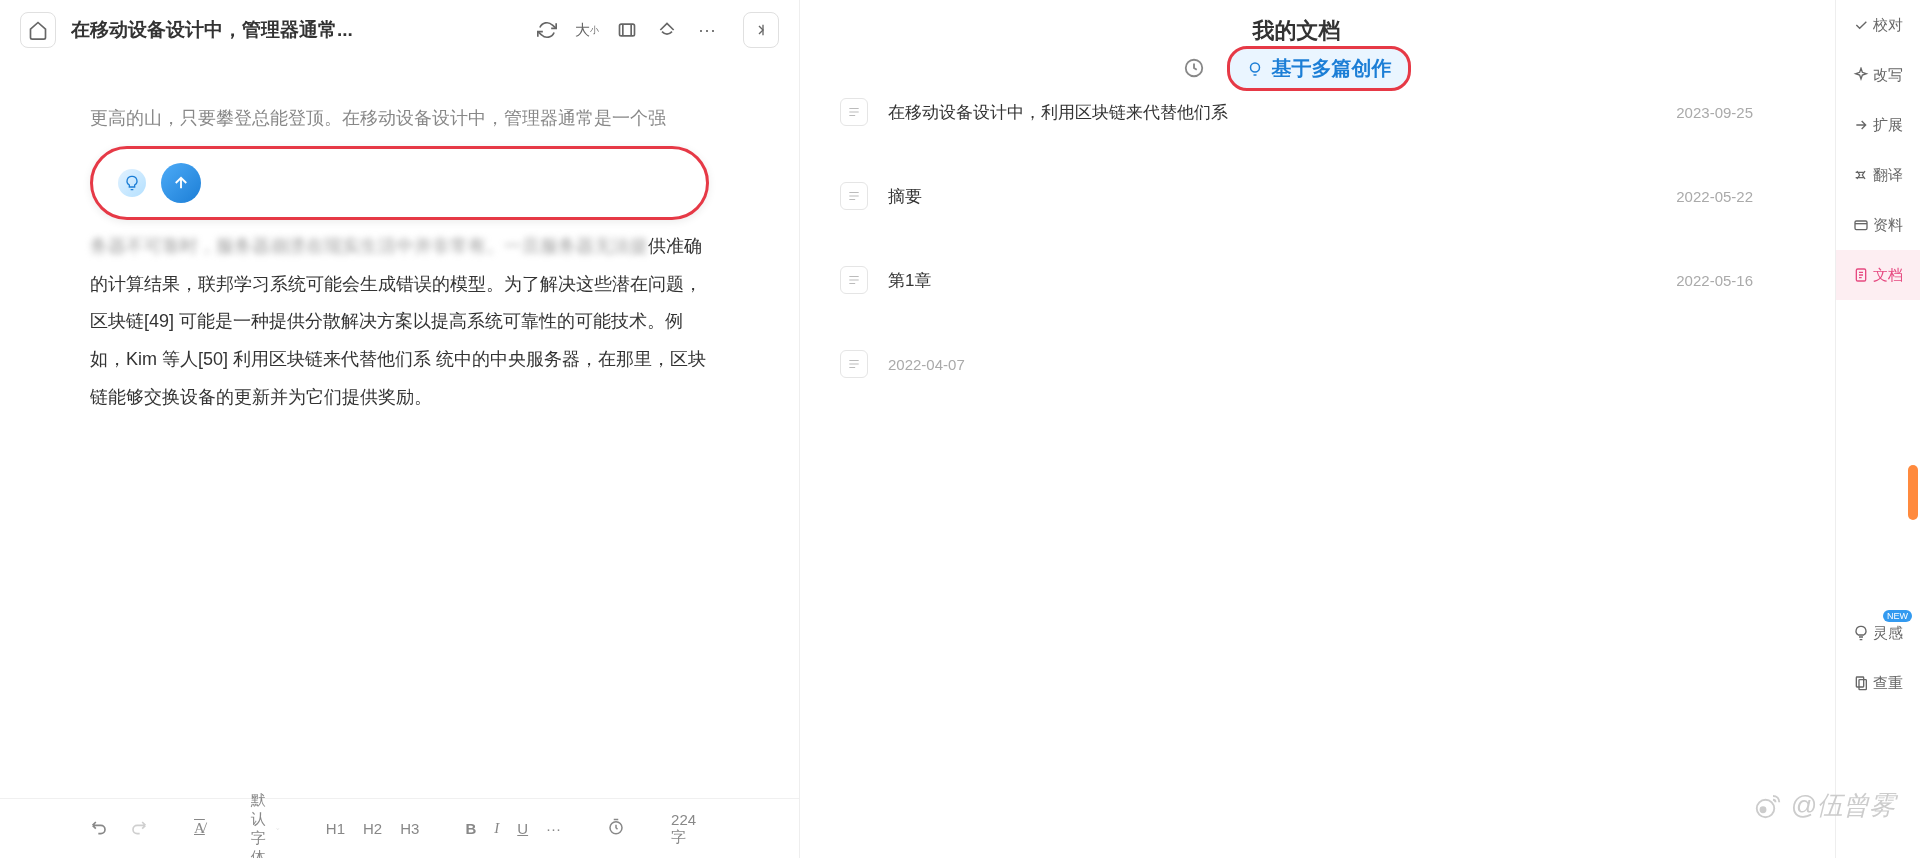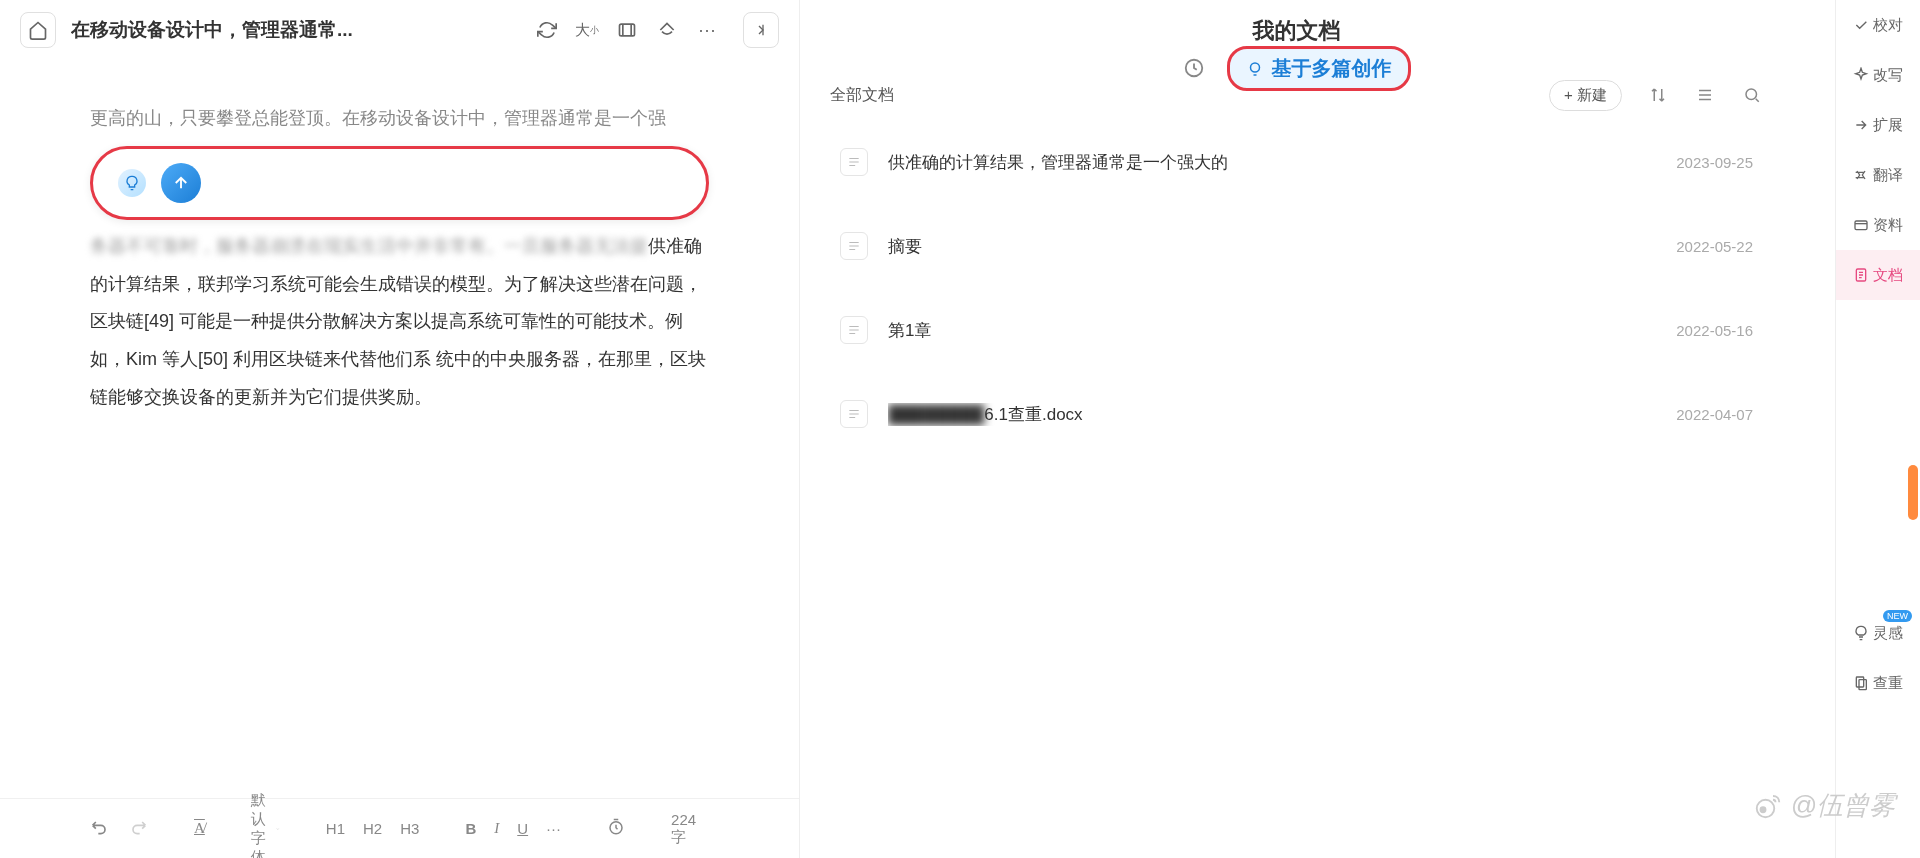--- a/index.html
+++ b/index.html
@@ -180,53 +180,29 @@
       <div class="compose-multi-btn">
         <svg class="bulb" viewBox="0 0 24 24" fill="none" stroke="#1c7ed6" stroke-width="2">
             <circle cx="12" cy="10" r="6"></circle>
             <path d="M10 20h4"></path>
           </svg>
         <span class="compose-multi-text">基于多篇创作</span>
       </div>
     </div>
   </div>
 
-  <div class="right-tabs-row">
-    <div class="tab-label">全部文档</div>
-    <div class="tabs-actions">
-      <div class="new-btn">
-          <span>+ 新建</span>
-        </div>
-      <div class="mini-icon">
-          <svg width="18" height="18" viewBox="0 0 24 24" fill="none" stroke="currentColor" stroke-width="2">
-            <path d="M7 4v16M7 4l-3 3M7 4l3 3M17 20V4M17 20l3-3M17 20l-3-3"></path>
-          </svg>
-        </div>
-      <div class="mini-icon">
-          <svg width="18" height="18" viewBox="0 0 24 24" fill="none" stroke="currentColor" stroke-width="2">
-            <path d="M4 6h16M4 12h16M4 18h16"></path>
-          </svg>
-        </div>
-      <div class="mini-icon">
-          <svg width="18" height="18" viewBox="0 0 24 24" fill="none" stroke="currentColor" stroke-width="2">
-            <circle cx="11" cy="11" r="7"></circle>
-            <path d="M21 21l-4-4"></path>
-          </svg>
-        </div>
-    </div>
-  </div>
 
   <div class="file-list">
     <div class="file-row">
       <div class="file-icon">
           <svg width="14" height="14" viewBox="0 0 24 24" fill="none" stroke="currentColor" stroke-width="2">
             <path d="M4 6h16M4 12h16M4 18h10"></path>
           </svg>
         </div>
-      <div class="file-name">供准确的计算结果，管理器通常是一个强大的</div>
+      <div class="file-name">在移动设备设计中，利用区块链来代替他们系</div>
       <div class="file-date">2023-09-25</div>
     </div>
     <div class="file-row">
       <div class="file-icon">
           <svg width="14" height="14" viewBox="0 0 24 24" fill="none" stroke="currentColor" stroke-width="2">
             <path d="M4 6h16M4 12h16M4 18h10"></path>
           </svg>
         </div>
       <div class="file-name">摘要</div>
       <div class="file-date">2022-05-22</div>
@@ -239,21 +215,20 @@
         </div>
       <div class="file-name">第1章</div>
       <div class="file-date">2022-05-16</div>
     </div>
     <div class="file-row">
       <div class="file-icon">
           <svg width="14" height="14" viewBox="0 0 24 24" fill="none" stroke="currentColor" stroke-width="2">
             <path d="M4 6h16M4 12h16M4 18h10"></path>
           </svg>
         </div>
-      <div class="file-name"><span class="blur-part">████████</span><span>6.1查重.docx</span></div>
       <div class="file-date">2022-04-07</div>
     </div>
   </div>
 </div>
 
 <div class="side-panel">
   <div class="side-item">
       <svg viewBox="0 0 24 24" fill="none" stroke="currentColor" stroke-width="2">
         <path d="M5 12l5 5L20 7"></path>
       </svg>

